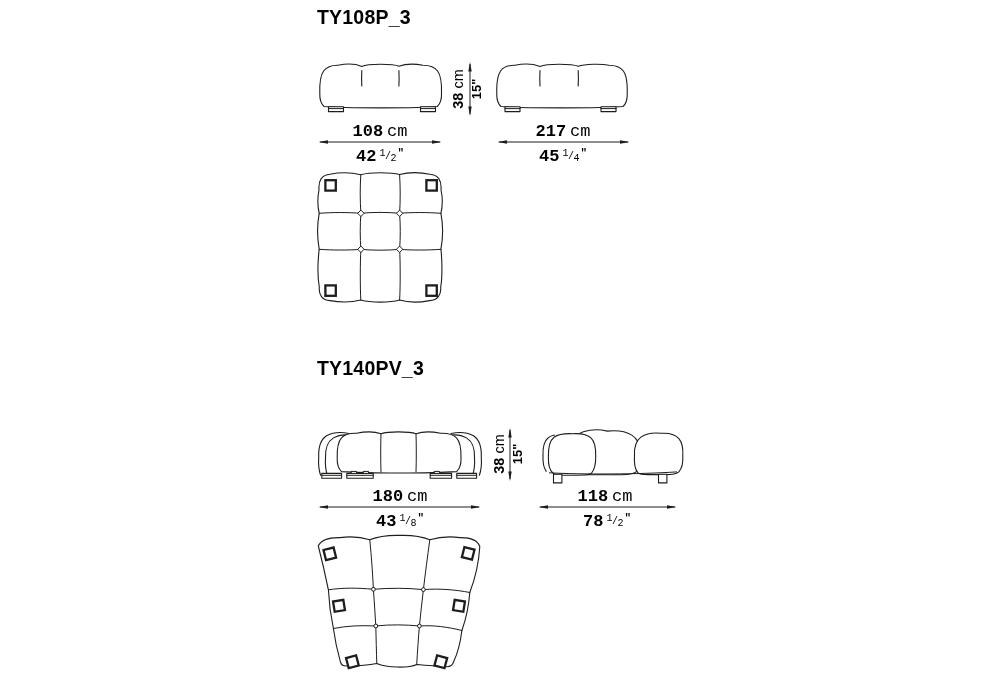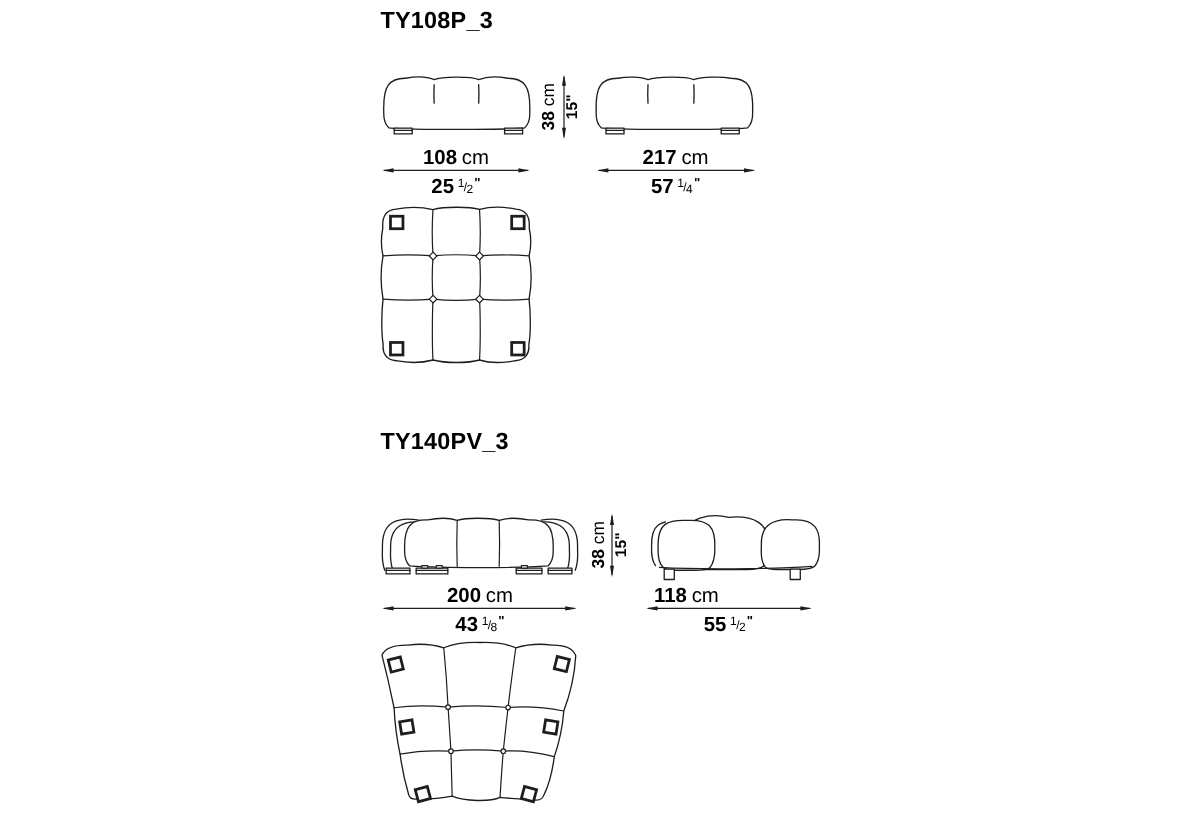--- a/index.html
+++ b/index.html
@@ -8,21 +8,21 @@
   .art{position:absolute;left:0;top:0;}
   .ln{stroke:#1d1d1b;stroke-width:1.1;fill:none;stroke-linecap:round;stroke-linejoin:round;}
   .fillw{fill:#ffffff;}
   .thin{stroke-width:1;}
   .dimln{stroke:#1d1d1b;stroke-width:1;fill:none;}
   .arr{fill:#1d1d1b;stroke:none;}
   .ftsq{stroke:#1d1d1b;stroke-width:2.3;fill:#ffffff;}
   .deco{stroke:#1d1d1b;stroke-width:1;fill:#ffffff;}
   .t{position:absolute;white-space:nowrap;}
   .title{font-size:19.5px;font-weight:bold;letter-spacing:.2px;}
-  .dimtext{transform:translateX(-50%);font-size:17px;line-height:17px;}
+  .dimtext{transform:translateX(-50%);font-size:17px;line-height:17px;font-family:Liberation Mono, monospace;}
   .vtext{transform:translate(-50%,-50%) rotate(-90deg);font-size:14.5px;line-height:14px;}
   .vin{font-size:13px;}
   .b{font-weight:bold;}
   .u{margin-left:4px;font-weight:normal;}
   .frac{margin-left:3px;font-weight:normal;}
   .fn{font-size:10px;vertical-align:5px;}
   .fs{font-size:10px;vertical-align:2.5px;margin:0 -0.5px;}
   .fd{font-size:10px;vertical-align:0.5px;}
   .q{font-size:11px;vertical-align:5px;font-weight:bold;margin-left:1px;}
 </style>
@@ -206,46 +206,46 @@
     <span class="b">38</span><span class="u">cm</span>
   </div>
   <div class="t vtext vin" style="left:477px;top:88.5px">
     <span class="b">15</span><span class="b">"</span>
   </div>
 
   <div class="t dimtext" style="left:380px;top:123px">
     <span class="b">108</span><span class="u">cm</span>
   </div>
   <div class="t dimtext" style="left:380px;top:145px">
-    <span class="b">25</span><span class="frac"><span class="fn">1</span><span class="fs">/</span><span class="fd">2</span></span><span class="q">"</span>
+    <span class="b">42</span><span class="frac"><span class="fn">1</span><span class="fs">/</span><span class="fd">2</span></span><span class="q">"</span>
   </div>
 
   <div class="t dimtext" style="left:563px;top:123px">
     <span class="b">217</span><span class="u">cm</span>
   </div>
   <div class="t dimtext" style="left:563px;top:145px">
-    <span class="b">57</span><span class="frac"><span class="fn">1</span><span class="fs">/</span><span class="fd">4</span></span><span class="q">"</span>
+    <span class="b">45</span><span class="frac"><span class="fn">1</span><span class="fs">/</span><span class="fd">4</span></span><span class="q">"</span>
   </div>
 
   <div class="t title" style="left:317px;top:357px">TY140PV_3</div>
 
   <div class="t vtext" style="left:499px;top:454px">
     <span class="b">38</span><span class="u">cm</span>
   </div>
   <div class="t vtext vin" style="left:518px;top:454px">
     <span class="b">15</span><span class="b">"</span>
   </div>
 
   <div class="t dimtext" style="left:400px;top:488px">
-    <span class="b">200</span><span class="u">cm</span>
+    <span class="b">180</span><span class="u">cm</span>
   </div>
   <div class="t dimtext" style="left:400px;top:510px">
     <span class="b">43</span><span class="frac"><span class="fn">1</span><span class="fs">/</span><span class="fd">8</span></span><span class="q">"</span>
   </div>
 
-  <div class="t dimtext" style="left:572px;top:488px">
+  <div class="t dimtext" style="left:605px;top:488px">
     <span class="b">118</span><span class="u">cm</span>
   </div>
   <div class="t dimtext" style="left:607px;top:510px">
-    <span class="b">55</span><span class="frac"><span class="fn">1</span><span class="fs">/</span><span class="fd">2</span></span><span class="q">"</span>
+    <span class="b">78</span><span class="frac"><span class="fn">1</span><span class="fs">/</span><span class="fd">2</span></span><span class="q">"</span>
   </div>
 
 </div>
 
 </body></html>

